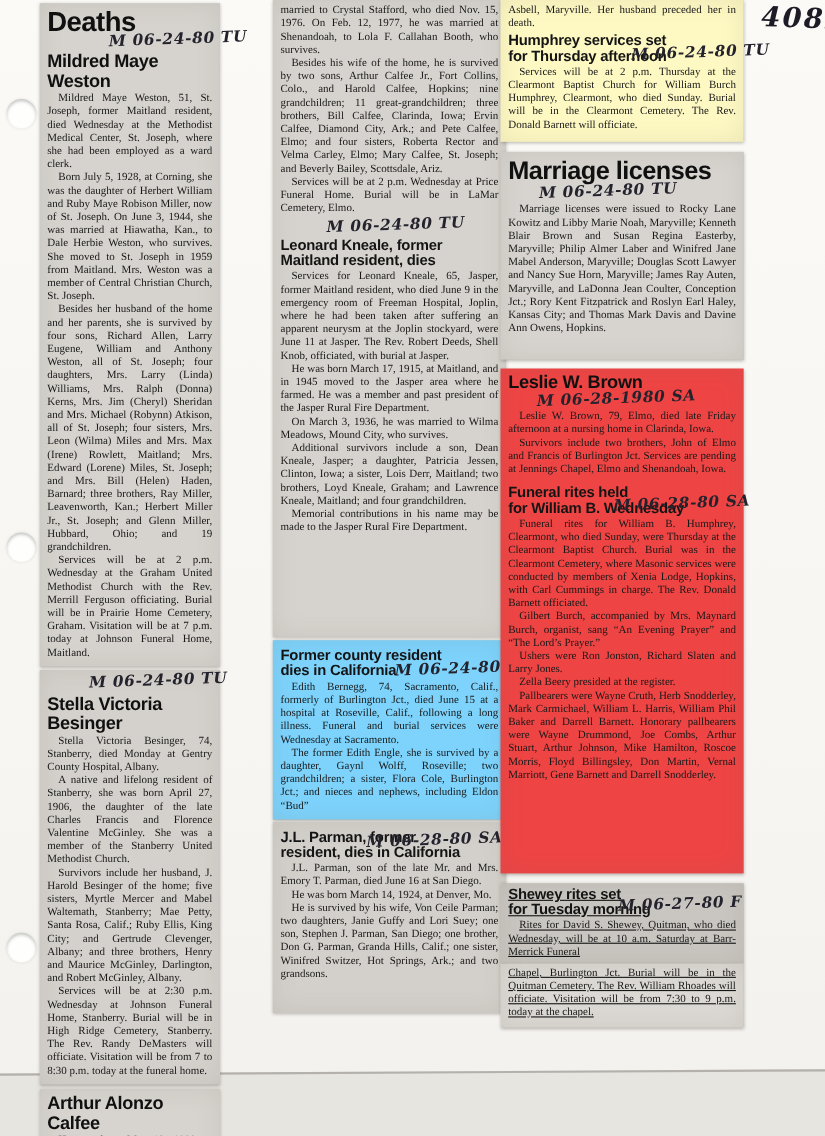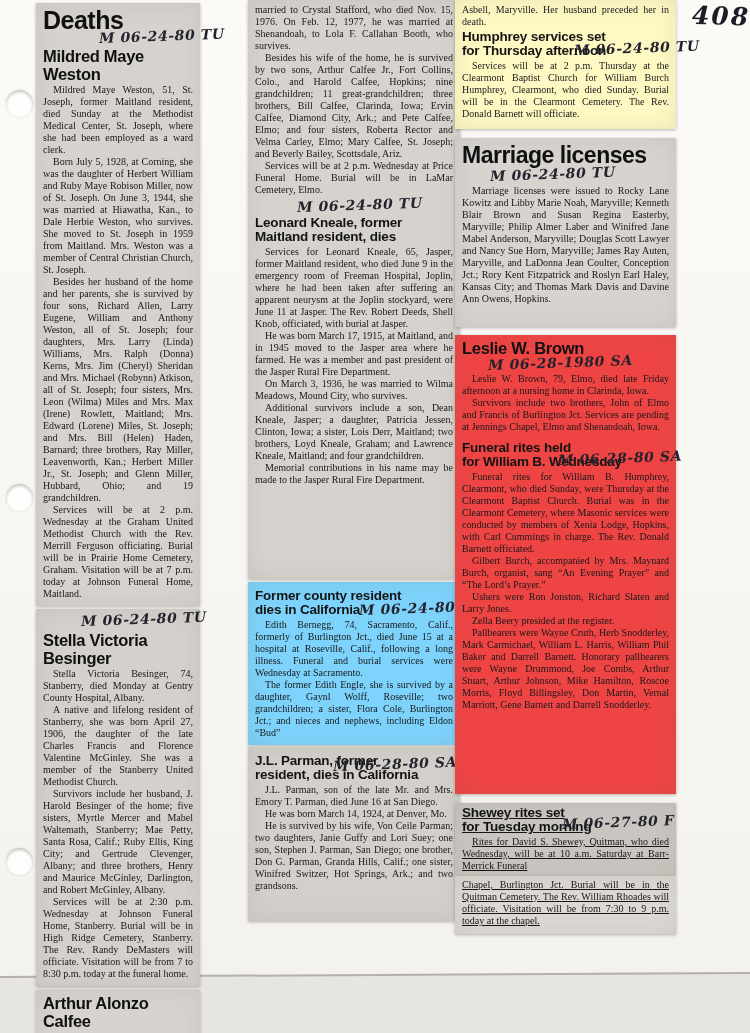--- a/index.html
+++ b/index.html
@@ -94,21 +94,21 @@
 <div class="hole h1"></div>
 <div class="hole h2"></div>
 <div class="hole h3"></div>
 <div class="page-number">4082</div>
 
 <div class="col col-left">
   <div class="clip clip-a">
     <div class="h-big">Deaths</div>
     <div class="hw-line" style="margin:-3px 0 -1px 56px;"><span class="hw">M 06-24-80 TU</span></div>
     <div class="h-name">Mildred Maye Weston</div>
-    <p class="nt-p">Mildred Maye Weston, 51, St. Joseph, former Maitland resident, died Sunday at the Methodist Medical Center, St. Joseph, where she had been employed as a ward clerk.</p>
+    <p class="nt-p">Mildred Maye Weston, 51, St. Joseph, former Maitland resident, died Wednesday at the Methodist Medical Center, St. Joseph, where she had been employed as a ward clerk.</p>
     <p class="nt-p">Born July 5, 1928, at Corning, she was the daughter of Herbert William and Ruby Maye Robison Miller, now of St. Joseph. On June 3, 1944, she was married at Hiawatha, Kan., to Dale Herbie Weston, who survives. She moved to St. Joseph in 1959 from Maitland. Mrs. Weston was a member of Central Christian Church, St. Joseph.</p>
     <p class="nt-p">Besides her husband of the home and her parents, she is survived by four sons, Richard Allen, Larry Eugene, William and Anthony Weston, all of St. Joseph; four daughters, Mrs. Larry (Linda) Williams, Mrs. Ralph (Donna) Kerns, Mrs. Jim (Cheryl) Sheridan and Mrs. Michael (Robynn) Atkison, all of St. Joseph; four sisters, Mrs. Leon (Wilma) Miles and Mrs. Max (Irene) Rowlett, Maitland; Mrs. Edward (Lorene) Miles, St. Joseph; and Mrs. Bill (Helen) Haden, Barnard; three brothers, Ray Miller, Leavenworth, Kan.; Herbert Miller Jr., St. Joseph; and Glenn Miller, Hubbard, Ohio; and 19 grandchildren.</p>
     <p class="nt-p">Services will be at 2 p.m. Wednesday at the Graham United Methodist Church with the Rev. Merrill Ferguson officiating. Burial will be in Prairie Home Cemetery, Graham. Visitation will be at 7 p.m. today at Johnson Funeral Home, Maitland.</p>
   </div>
   <div class="clip clip-b">
     <div class="hw-line" style="margin-left:38px;"><span class="hw">M 06-24-80 TU</span></div>
     <div class="h-name">Stella Victoria Besinger</div>
     <p class="nt-p">Stella Victoria Besinger, 74, Stanberry, died Monday at Gentry County Hospital, Albany.</p>
     <p class="nt-p">A native and lifelong resident of Stanberry, she was born April 27, 1906, the daughter of the late Charles Francis and Florence Valentine McGinley. She was a member of the Stanberry United Methodist Church.</p>
     <p class="nt-p">Survivors include her husband, J. Harold Besinger of the home; five sisters, Myrtle Mercer and Mabel Waltemath, Stanberry; Mae Petty, Santa Rosa, Calif.; Ruby Ellis, King City; and Gertrude Clevenger, Albany; and three brothers, Henry and Maurice McGinley, Darlington, and Robert McGinley, Albany.</p>

